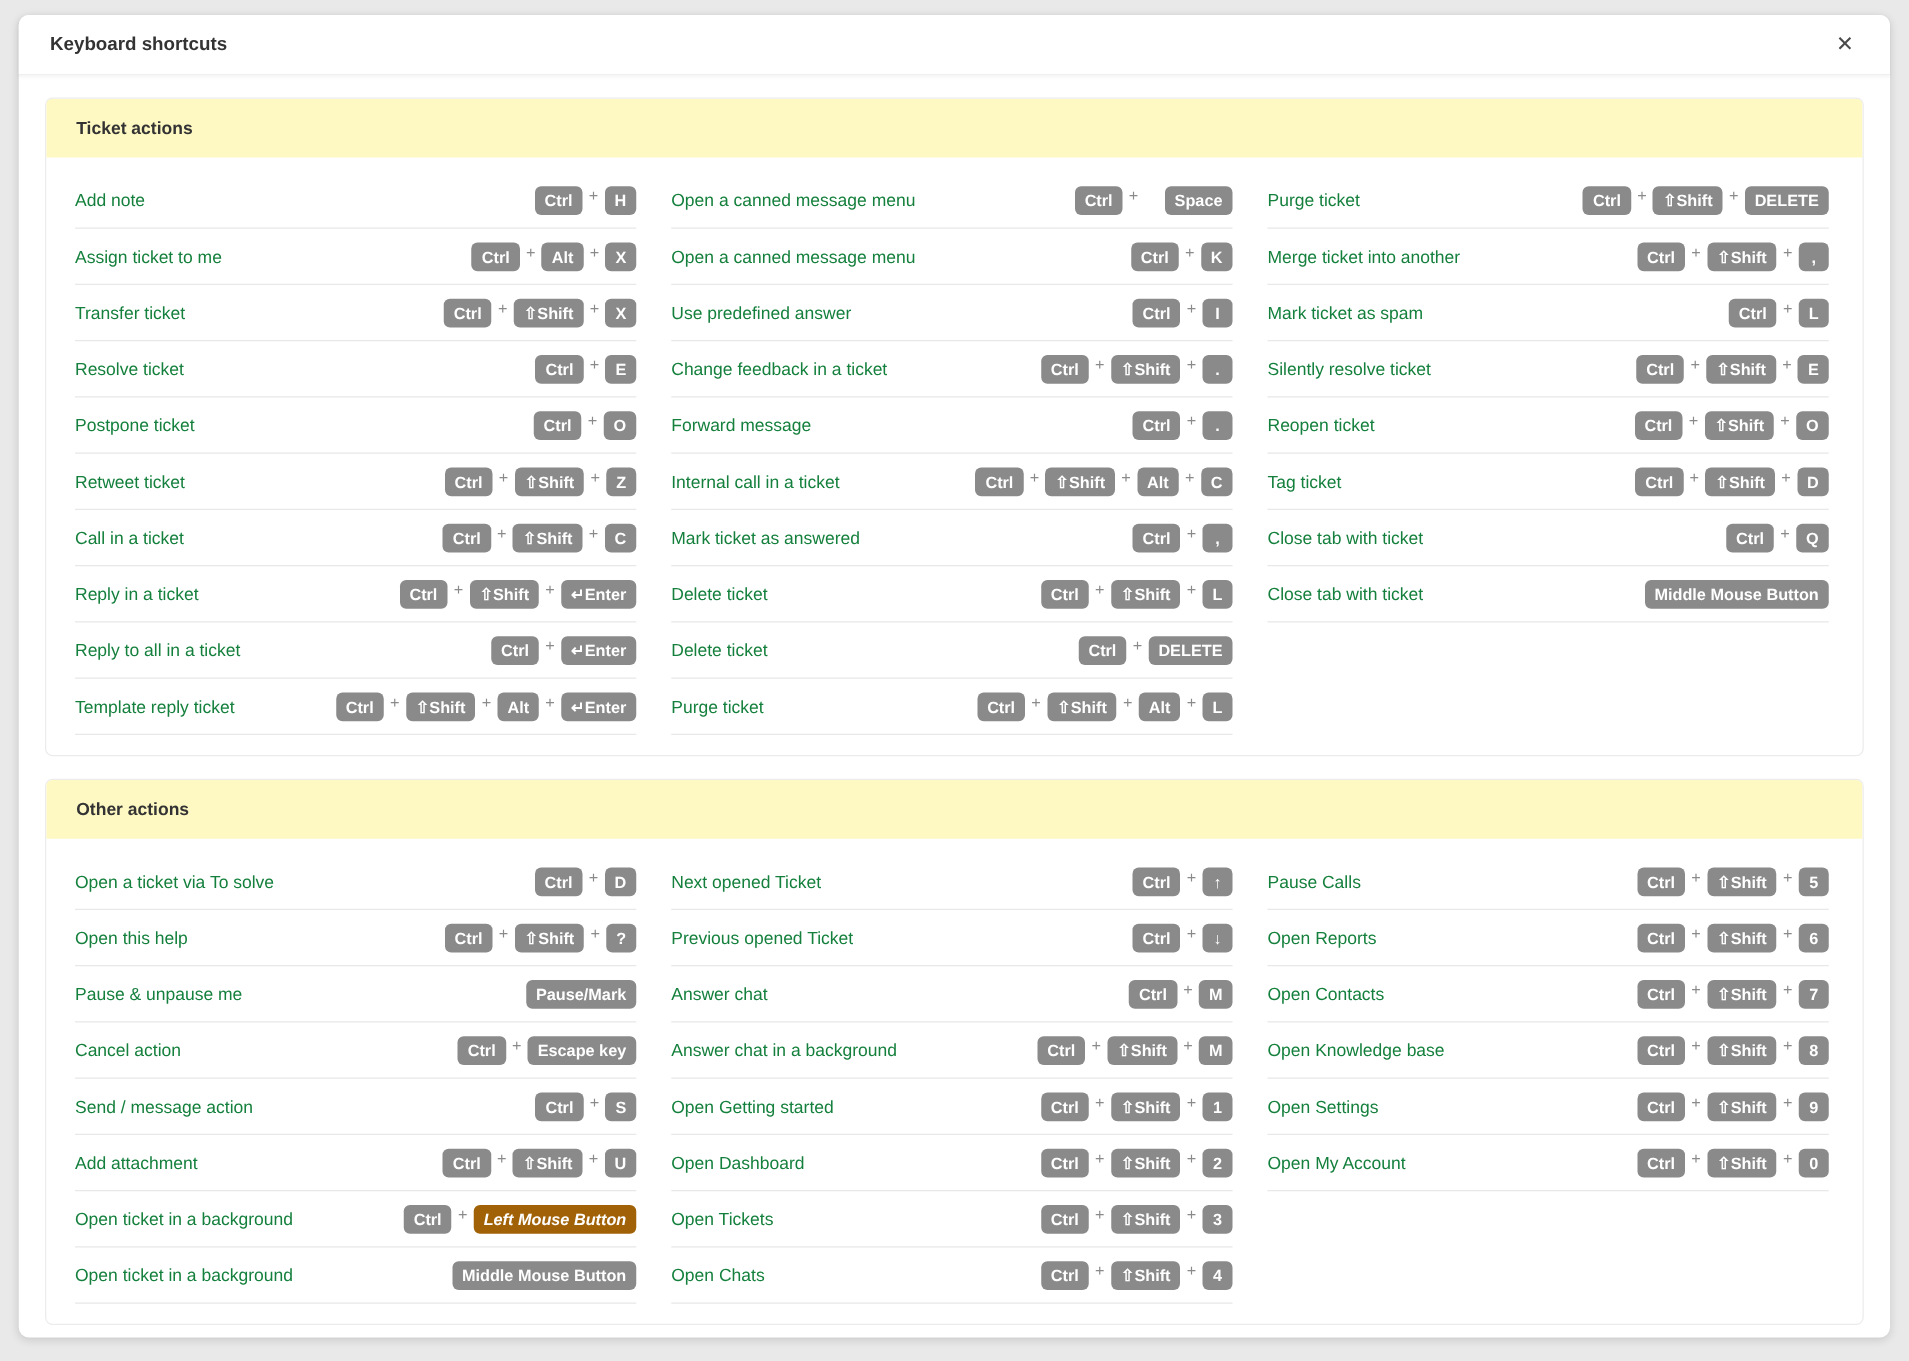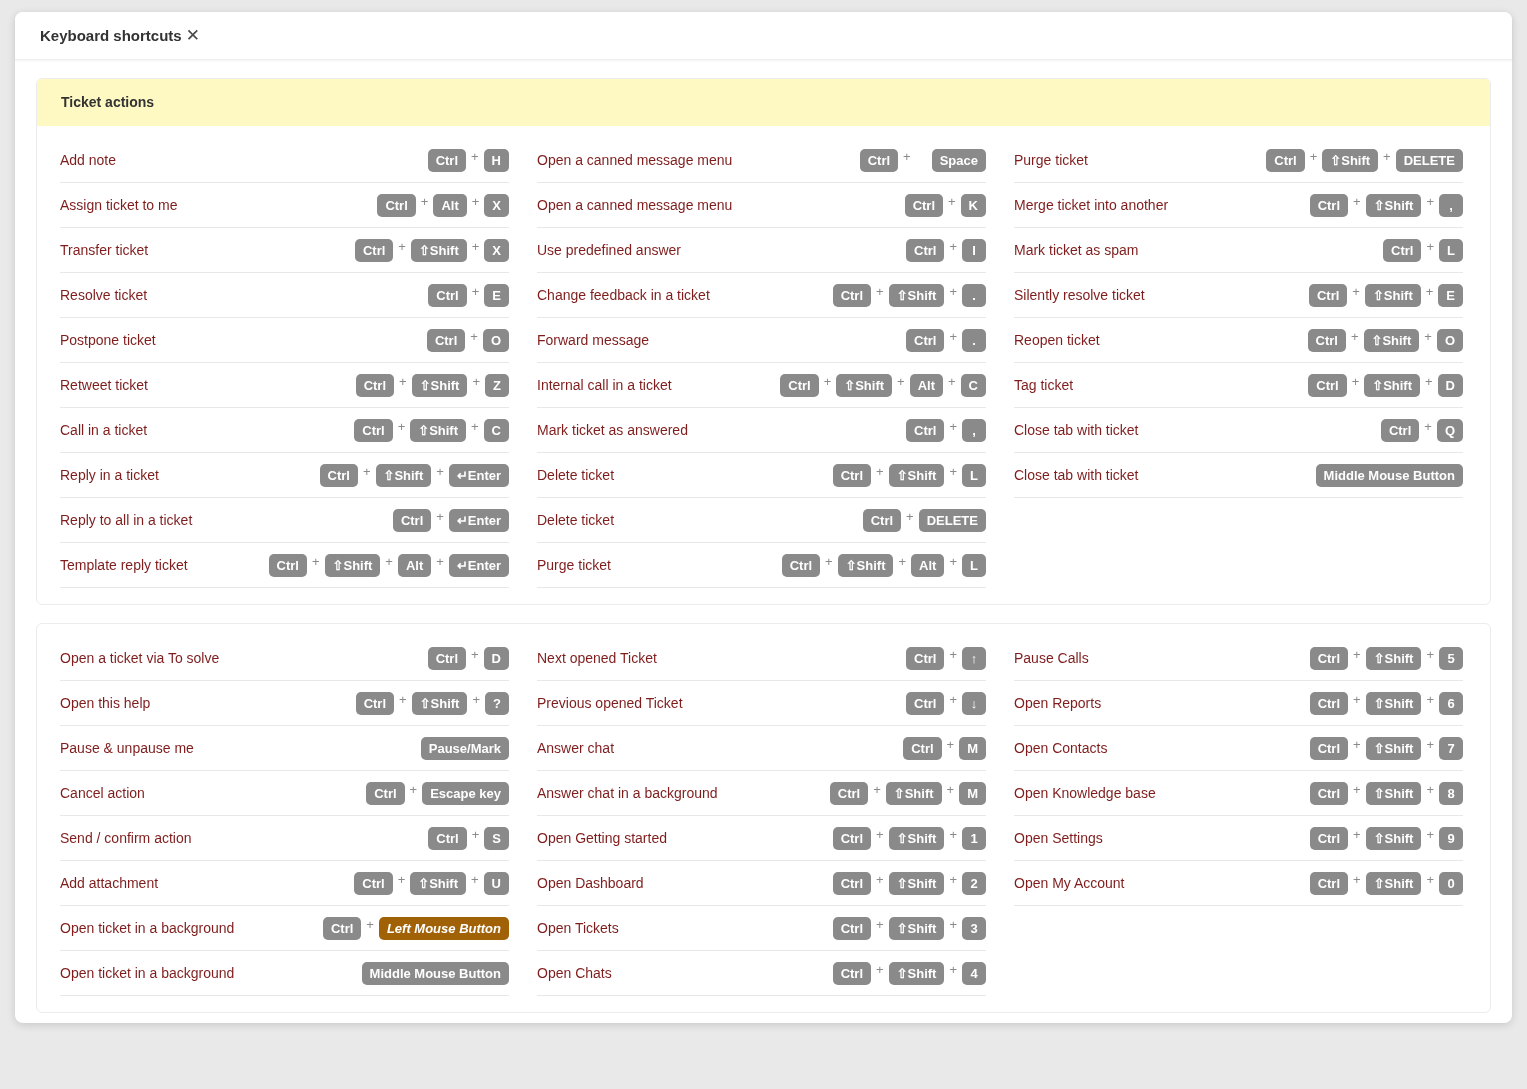--- a/index.html
+++ b/index.html
@@ -14,27 +14,29 @@
     left: 15px; top: 12px;
     width: 1497px;
     background: #ffffff;
     border-radius: 8px;
     box-shadow: 0 2px 8px rgba(0,0,0,0.14);
   }
   .dialog-header {
     height: 48px;
     display: flex;
     align-items: center;
+    justify-content: space-between;
     padding: 0 25px;
     border-bottom: 1px solid #f0f0f0;
     box-shadow: 0 1px 3px rgba(0,0,0,0.05);
     position: relative;
     z-index: 2;
     border-radius: 8px 8px 0 0;
     background: #fff;
+    gap: 16px;
   }
   .dialog-title {
     font-size: 15px;
     font-weight: 700;
     color: #333333;
   }
   .close-btn {
     font-size: 17px;
     color: #4a4a4a;
     cursor: pointer;
@@ -70,21 +72,21 @@
   .col { padding-top: 12px; align-self: start; }
   .row {
     height: 45px;
     display: flex;
     align-items: center;
     justify-content: space-between;
     border-bottom: 1px solid #e8e8e8;
   }
   .label {
     font-size: 14px;
-    color: #7f1d1d;
+    color: #15803d;
     white-space: nowrap;
   }
   .keys {
     display: flex;
     align-items: flex-start;
     white-space: nowrap;
   }
   .key {
     background: #8a8a8a;
     color: #ffffff;
@@ -400,20 +402,21 @@
     <span class="label">Close tab with ticket</span>
     <span class="keys">
                 <span class="key" style="background: rgb(138, 138, 138);">Middle Mouse Button</span>
               </span>
   </div>
 </div>
         </div>
   </section>
 
   <section class="card">
+    <div class="card-header">Other actions</div>
     <div class="cols">
           <div class="col">
   <div class="row">
     <span class="label">Open a ticket via To solve</span>
     <span class="keys">
                 <span class="key" style="background: rgb(138, 138, 138);">Ctrl</span>
                 <span class="plus">+</span>
                 <span class="key" style="background: rgb(138, 138, 138);">D</span>
               </span>
   </div>
@@ -439,21 +442,21 @@
   <div class="row">
     <span class="label">Cancel action</span>
     <span class="keys">
                 <span class="key" style="background: rgb(138, 138, 138);">Ctrl</span>
                 <span class="plus">+</span>
                 <span class="key" style="background: rgb(138, 138, 138);">Escape key</span>
               </span>
   </div>
 
   <div class="row">
-    <span class="label">Send / confirm action</span>
+    <span class="label">Send / message action</span>
     <span class="keys">
                 <span class="key" style="background: rgb(138, 138, 138);">Ctrl</span>
                 <span class="plus">+</span>
                 <span class="key" style="background: rgb(138, 138, 138);">S</span>
               </span>
   </div>
 
   <div class="row">
     <span class="label">Add attachment</span>
     <span class="keys">

